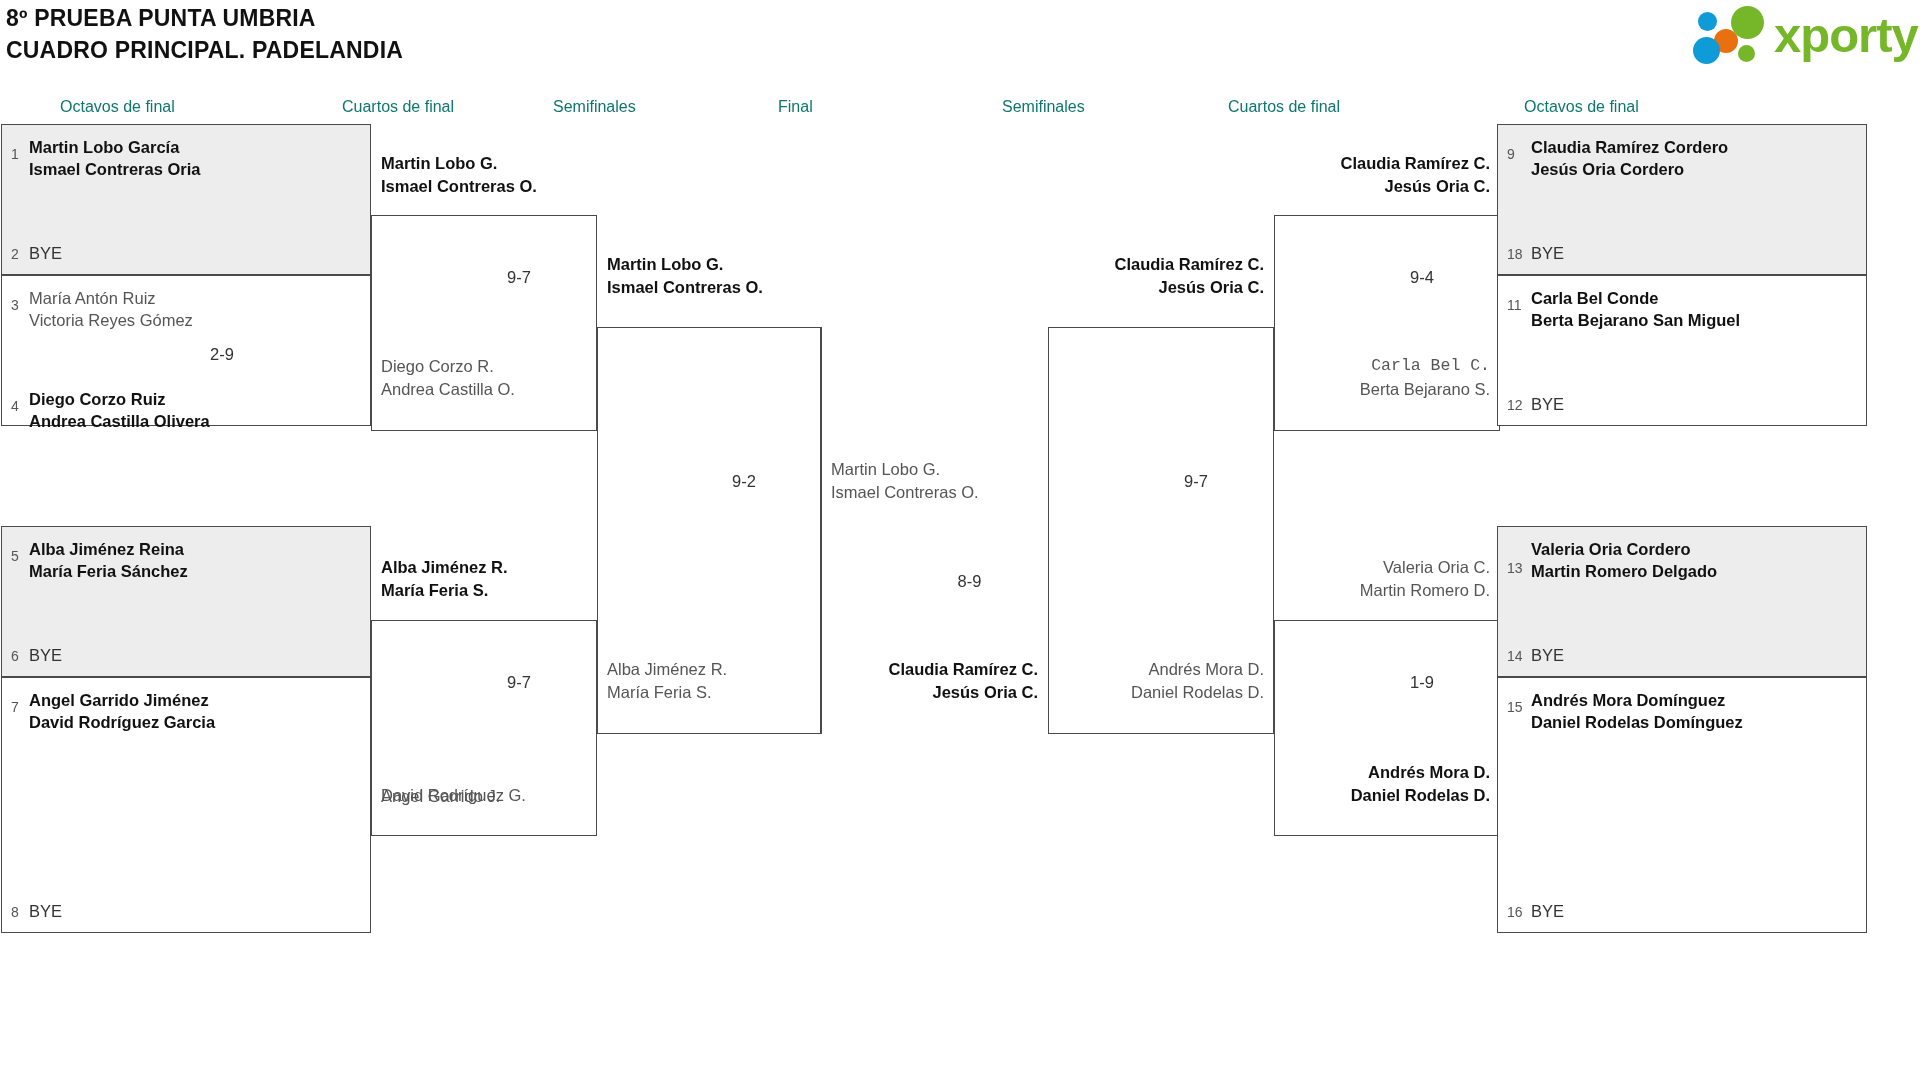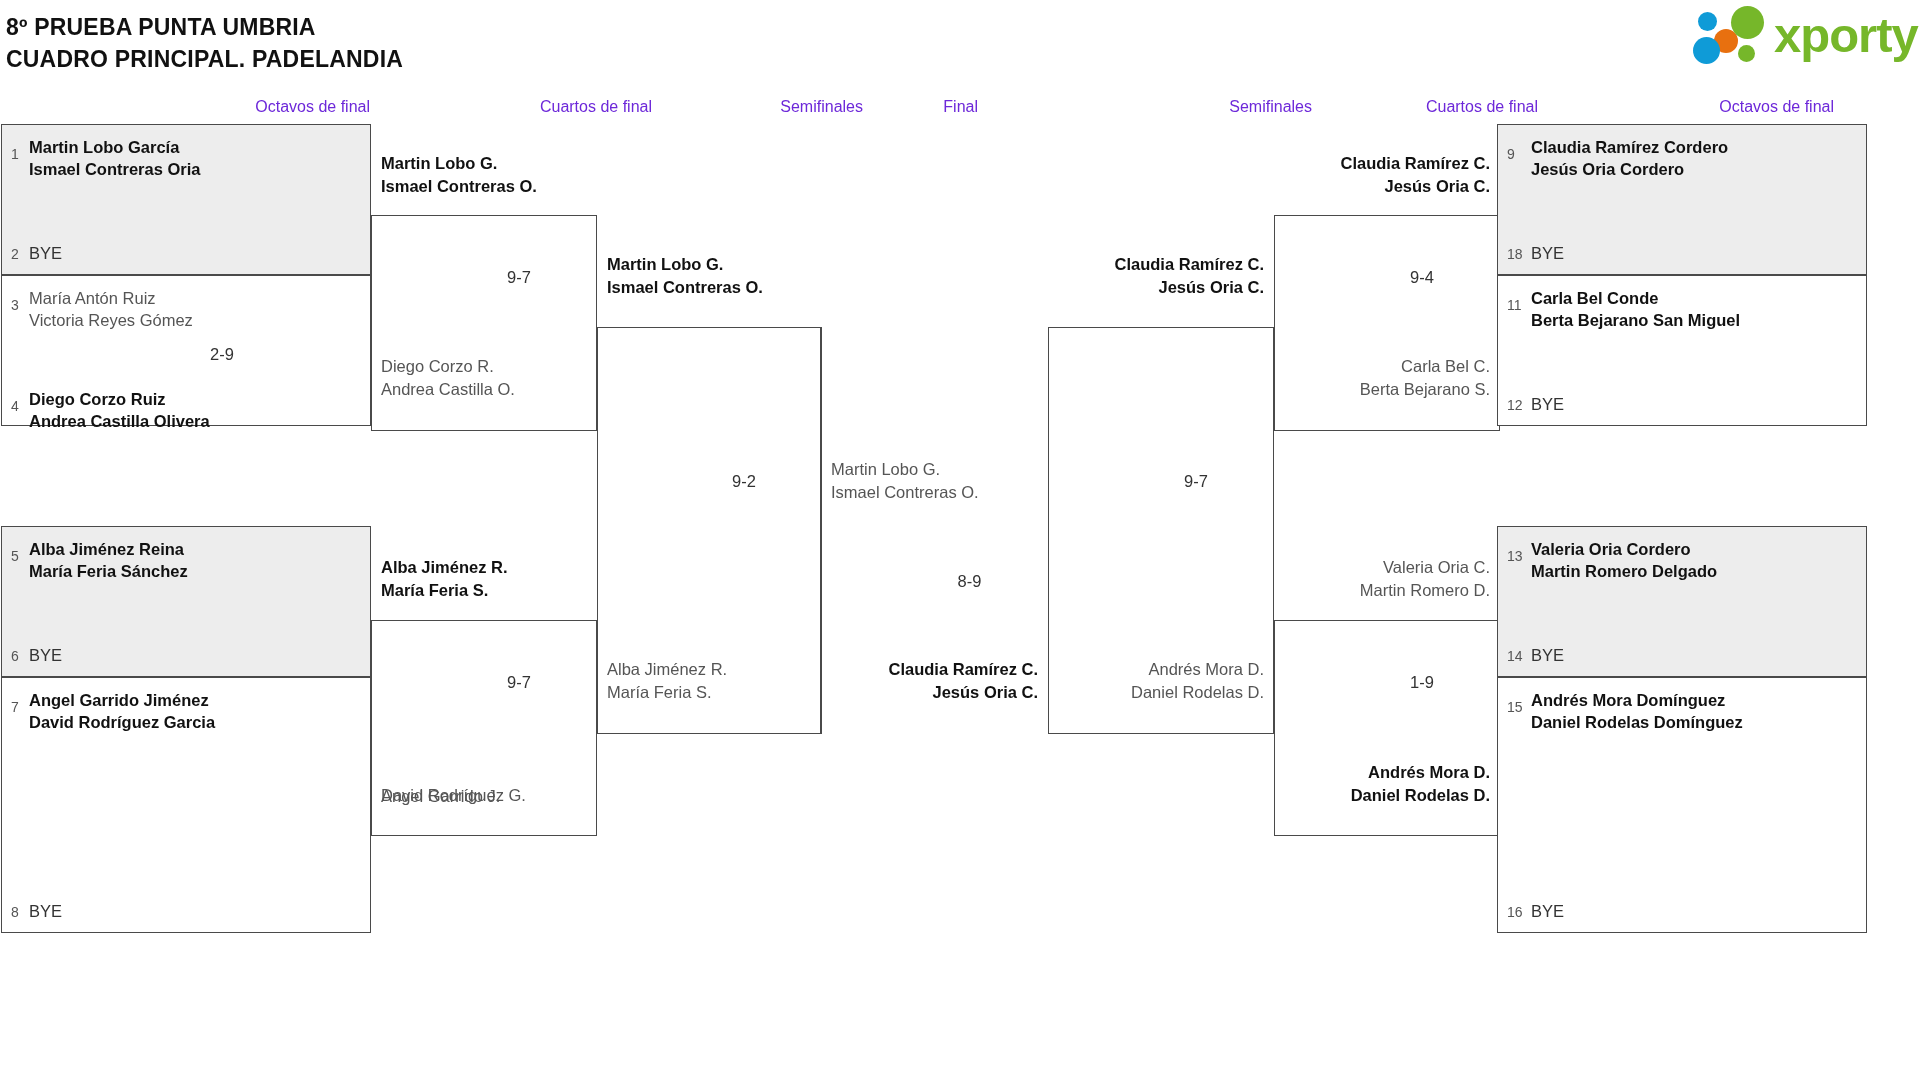--- a/index.html
+++ b/index.html
@@ -7,37 +7,37 @@
     width:1920px;height:1067px;
     background:#ffffff;
     font-family:"Liberation Sans","DejaVu Sans",sans-serif;
     color:#111111;
     position:relative;
     overflow:hidden;
   }
   
   #header{position:absolute;left:0;top:0;width:1920px;height:86px;}
   #title{
-    position:absolute;left:6px;top:12px;width:900px;
+    position:absolute;left:6px;top:3px;width:900px;
     font-size:23px;font-weight:700;line-height:1.38;letter-spacing:.2px;
     color:#111;
   }
   #title div{white-space:nowrap;}
   
   #logo{position:absolute;left:1692px;top:4px;width:224px;height:62px;}
   .dot{position:absolute;border-radius:50%;}
   #logo-word{
     position:absolute;left:82px;top:4px;
     font-size:49px;font-weight:700;letter-spacing:-1px;
     color:#76b72a;line-height:54px;
   }
   
   .rh{
     position:absolute;top:96px;height:22px;
-    font-size:16px;color:#6d28d9;text-align:right;line-height:22px;
+    font-size:16px;color:#0f766e;text-align:left;line-height:22px;
     white-space:nowrap;
   }
   .seedbox{
     position:absolute;box-sizing:border-box;
     border:1px solid #4a4a4a;
     background:#ffffff;
   }
   .seedbox.shaded{background:#ededed;}
   .seednum{
     position:absolute;font-size:14px;color:#555;line-height:14px;
@@ -170,21 +170,21 @@
   <span class="score" style="left:1048px;top:471px;width:226px;">9-7</span>
   <span class="mtext lose ra" style="left:1048px;top:657px;width:216px;">Andrés Mora D.</span>
   <span class="mtext lose ra" style="left:1048px;top:680px;width:216px;">Daniel Rodelas D.</span>
 </div>
 
 <div>
   <span class="mtext win ra" style="left:1274px;top:151px;width:216px;">Claudia Ramírez C.</span>
   <span class="mtext win ra" style="left:1274px;top:174px;width:216px;">Jesús Oria C.</span>
   <div class="mbox" style="left:1274px;top:215px;width:226px;height:216px;"></div>
   <span class="score" style="left:1274px;top:267px;width:226px;">9-4</span>
-  <span class="mtext lose ra" style="left:1274px;top:354px;width:216px;">Carla Bel C.</span>
+  <span class="mtext lose ra" style="left:1274px;top:354px;width:216px;font-family:Liberation Mono, monospace;">Carla Bel C.</span>
   <span class="mtext lose ra" style="left:1274px;top:377px;width:216px;">Berta Bejarano S.</span>
 </div>
 <div>
   <span class="mtext lose ra" style="left:1274px;top:555px;width:216px;">Valeria Oria C.</span>
   <span class="mtext lose ra" style="left:1274px;top:578px;width:216px;">Martin Romero D.</span>
   <div class="mbox" style="left:1274px;top:620px;width:226px;height:216px;"></div>
   <span class="score" style="left:1274px;top:672px;width:226px;">1-9</span>
   <span class="mtext win ra" style="left:1274px;top:760px;width:216px;">Andrés Mora D.</span>
   <span class="mtext win ra" style="left:1274px;top:783px;width:216px;">Daniel Rodelas D.</span>
 </div>
@@ -197,21 +197,21 @@
   <span class="pair bye" style="left:33px;top:117px;">BYE</span>
 </div>
 <div class="seedbox" style="left:1497px;top:275px;width:370px;height:151px;">
   <span class="seednum" style="left:9px;top:22px;">11</span>
   <span class="pair win" style="left:33px;top:11px;">Carla Bel Conde</span>
   <span class="pair win" style="left:33px;top:33px;">Berta Bejarano San Miguel</span>
   <span class="seednum" style="left:9px;top:122px;">12</span>
   <span class="pair bye" style="left:33px;top:117px;">BYE</span>
 </div>
 <div class="seedbox shaded" style="left:1497px;top:526px;width:370px;height:151px;">
-  <span class="seednum" style="left:9px;top:22px;">13</span>
+  <span class="seednum" style="left:9px;top:34px;">13</span>
   <span class="pair win" style="left:33px;top:11px;">Valeria Oria Cordero</span>
   <span class="pair win" style="left:33px;top:33px;">Martin Romero Delgado</span>
   <span class="seednum" style="left:9px;top:122px;">14</span>
   <span class="pair bye" style="left:33px;top:117px;">BYE</span>
 </div>
 <div class="seedbox" style="left:1497px;top:677px;width:370px;height:256px;">
   <span class="seednum" style="left:9px;top:22px;">15</span>
   <span class="pair win" style="left:33px;top:11px;">Andrés Mora Domínguez</span>
   <span class="pair win" style="left:33px;top:33px;">Daniel Rodelas Domínguez</span>
   <span class="seednum" style="left:9px;top:227px;">16</span>

